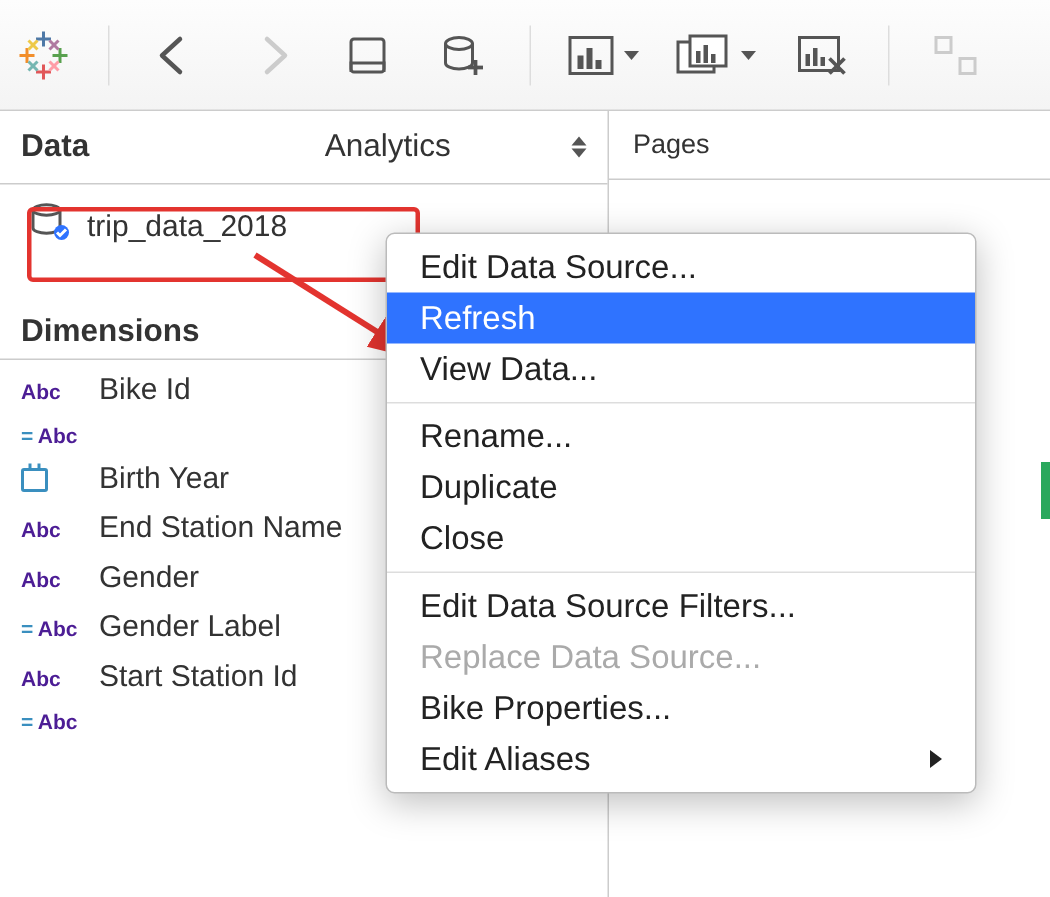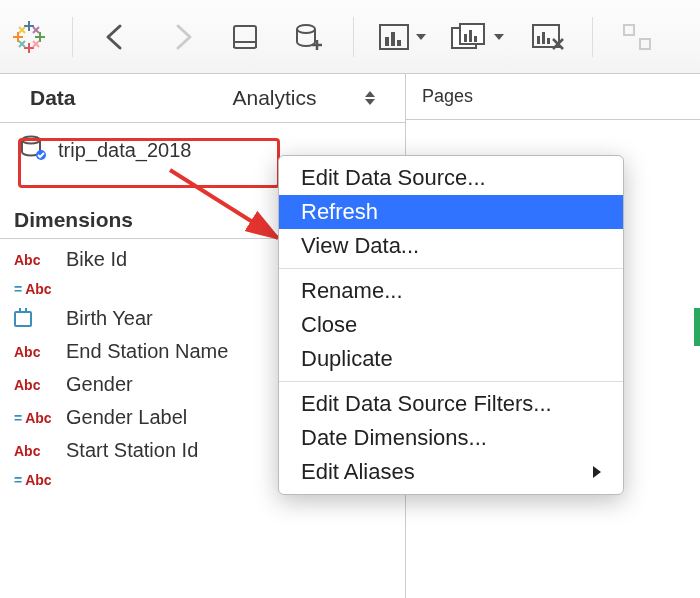--- a/index.html
+++ b/index.html
@@ -48,21 +48,21 @@
     border-right: 1px solid #ccc;
     background: #fff;
     display:flex; flex-direction:column;
   }
   .tabs {
     display:flex;
     border-bottom: 1px solid #ccc;
   }
   .tabs .tab {
     flex:1;
-    padding: 12px 30px;
+    padding: 12px 14px;
     font-size: 21px;
     color:#333;
     display:flex; align-items:center; justify-content:space-between;
   }
   .tabs .tab.active { font-weight:700; }
   .updown {
     display:flex; flex-direction:column; gap:2px; align-items:center;
   }
   .updown .u {width:0;height:0;border-left:5px solid transparent;border-right:5px solid transparent;border-bottom:6px solid #555;}
   .updown .d {width:0;height:0;border-left:5px solid transparent;border-right:5px solid transparent;border-top:6px solid #555;}
@@ -98,21 +98,21 @@
   .field-list { padding: 4px 0; }
   .field-row {
     display:flex; align-items:center; gap:10px;
     padding: 5px 14px;
     font-size: 20px;
     white-space: nowrap;
   }
   .type-ico {
     width: 42px;
     font-size: 14px;
-    color: #b91c1c;
+    color: #4c1d95;
     font-weight: 600;
     font-family: "Helvetica Neue", Arial, sans-serif;
     display:flex; align-items:center; gap:2px;
   }
   .type-ico.calc::before { content:"="; color:#3a8fbf; font-weight:600; margin-right:1px;}
   .cal-ico {
     width: 18px; height: 16px;
     border: 2px solid #3a8fbf;
     border-radius: 2px;
     position: relative;
@@ -126,22 +126,22 @@
   .rightpane { flex:1; background:#fff; }
   .pages-header {
     border-bottom: 1px solid #ccc;
     padding: 12px 16px;
     font-size: 18px;
   }
 
   
   .context-menu {
     position:absolute;
-    left: 278px; top: 155px;
-    width: 346px;
+    left: 257px; top: 155px;
+    width: 394px;
     background:#fff;
     border: 1px solid #bbb;
     box-shadow: 0 6px 24px rgba(0,0,0,0.25);
     border-radius: 6px;
     padding: 5px 0;
     z-index: 10;
   }
   .menu-item {
     padding: 4px 22px;
     font-size: 22px;
@@ -350,29 +350,32 @@
       <span>Refresh</span>
     </div>
     <div class="menu-item">
       <span>View Data...</span>
     </div>
     <div class="menu-sep"></div>
     <div class="menu-item">
       <span>Rename...</span>
     </div>
     <div class="menu-item">
+      <span>Duplicate</span>
+    </div>
+    <div class="menu-item">
       <span>Close</span>
     </div>
-    <div class="menu-item">
-      <span>Duplicate</span>
-    </div>
     <div class="menu-sep"></div>
     <div class="menu-item">
       <span>Edit Data Source Filters...</span>
     </div>
-    <div class="menu-item">
-      <span>Date Dimensions...</span>
+    <div class="menu-item disabled">
+      <span>Replace Data Source...</span>
+    </div>
+    <div class="menu-item">
+      <span>Bike Properties...</span>
     </div>
     <div class="menu-item">
       <span>Edit Aliases</span>
       <span class="submenu-arrow"></span>
     </div>
   </div>
 
 </body></html>

